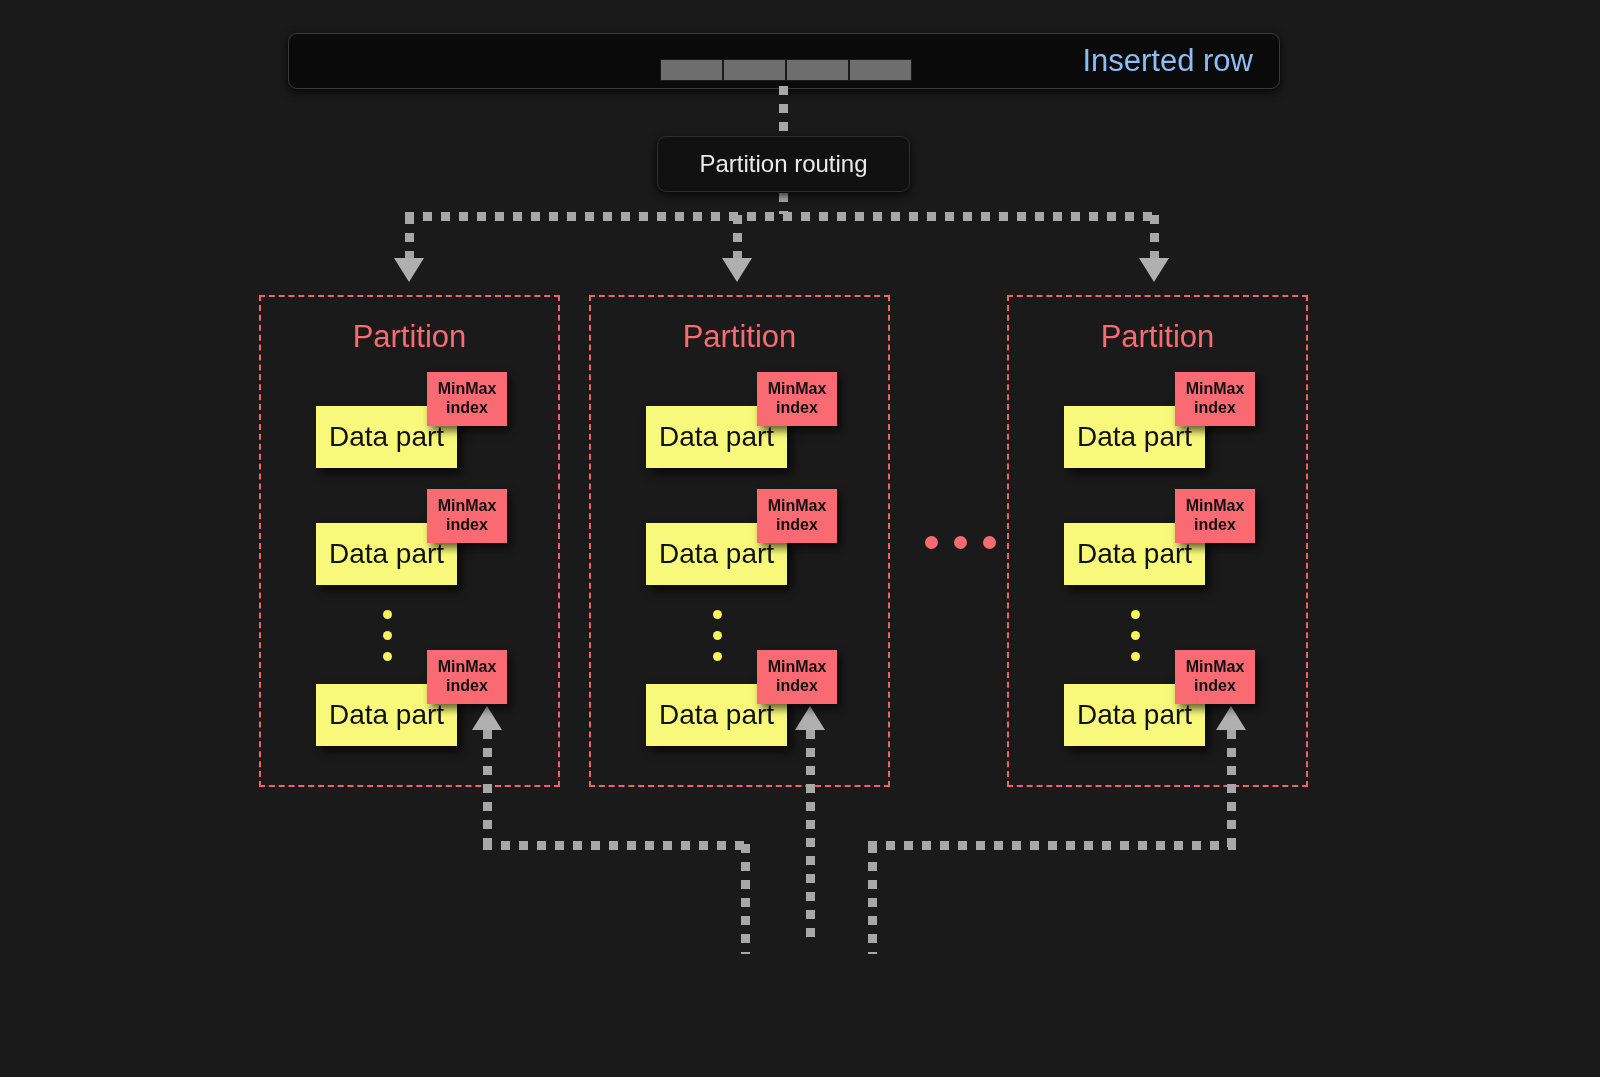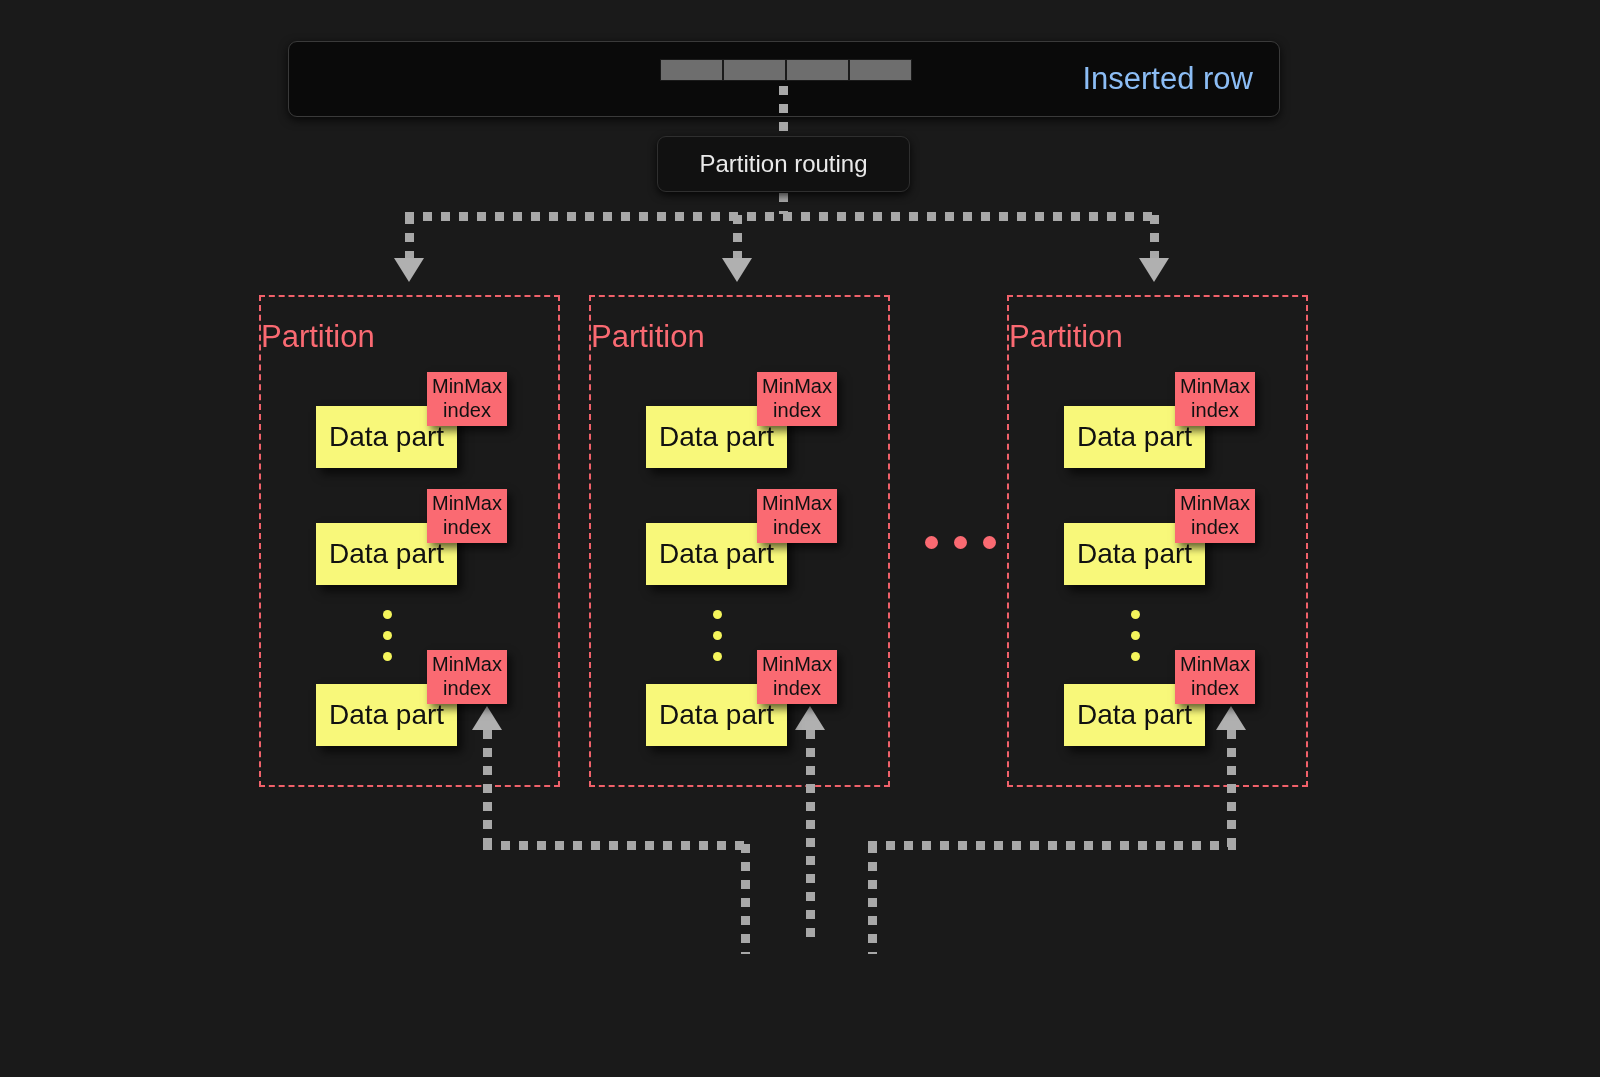--- a/index.html
+++ b/index.html
@@ -115,50 +115,51 @@
   .partition {
     position: absolute;
     border: 2px dashed #f0616a;
     box-sizing: border-box;
   }
   .partition-title {
     position: absolute;
     top: 22px;
     left: 0;
     right: 0;
-    text-align: left;
+    text-align: center;
     color: #fa6a72;
     font-size: 31px;
   }
 
   .data-part {
     position: absolute;
     background: #f8f87a;
     color: #111;
     font-size: 28px;
     display: flex;
     align-items: center;
     justify-content: center;
     box-shadow: 5px 6px 9px rgba(0,0,0,0.65);
     box-sizing: border-box;
     z-index: 2;
   }
   .minmax {
     position: absolute;
     background: #fa6a72;
     color: #111;
-    font-size: 20px;
+    font-size: 16px;
     line-height: 1.18;
     text-align: center;
     display: flex;
     align-items: center;
     justify-content: center;
     box-shadow: 4px 5px 8px rgba(0,0,0,0.6);
     box-sizing: border-box;
     z-index: 3;
+    font-weight: bold;
   }
 
   .vdots {
     position: absolute;
     display: flex;
     flex-direction: column;
     gap: 12px;
     align-items: center;
   }
   .vdots i {
@@ -178,21 +179,21 @@
     width: 13px; height: 13px;
     border-radius: 50%;
     background: #fa6a72;
   }
 </style>
 </head>
 <body>
 
 <div class="stage">
 
-  <div class="bar" style="left:288px; top:41px; width:992px; height:76px;">
+  <div class="bar" style="left:288px; top:33px; width:992px; height:56px;">
     <span class="bar-label">Inserted row</span>
   </div>
   <div class="row-cells">
     <div class="row-cell"></div>
     <div class="row-cell"></div>
     <div class="row-cell"></div>
     <div class="row-cell"></div>
   </div>
 
   <div class="dot-v" style="left:779px; top:86px; height:52px;"></div>

